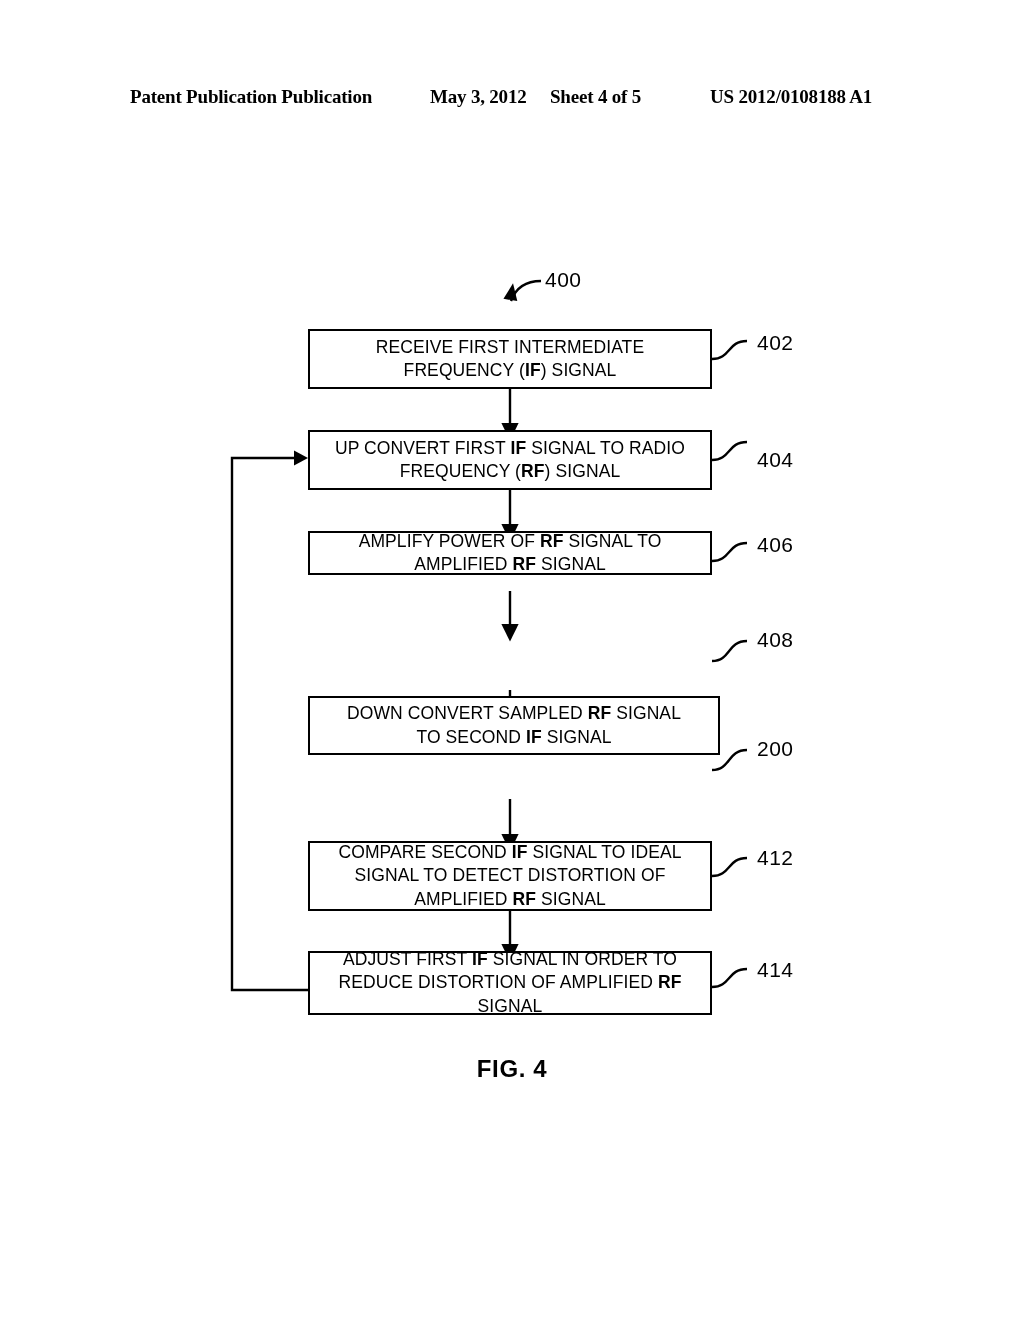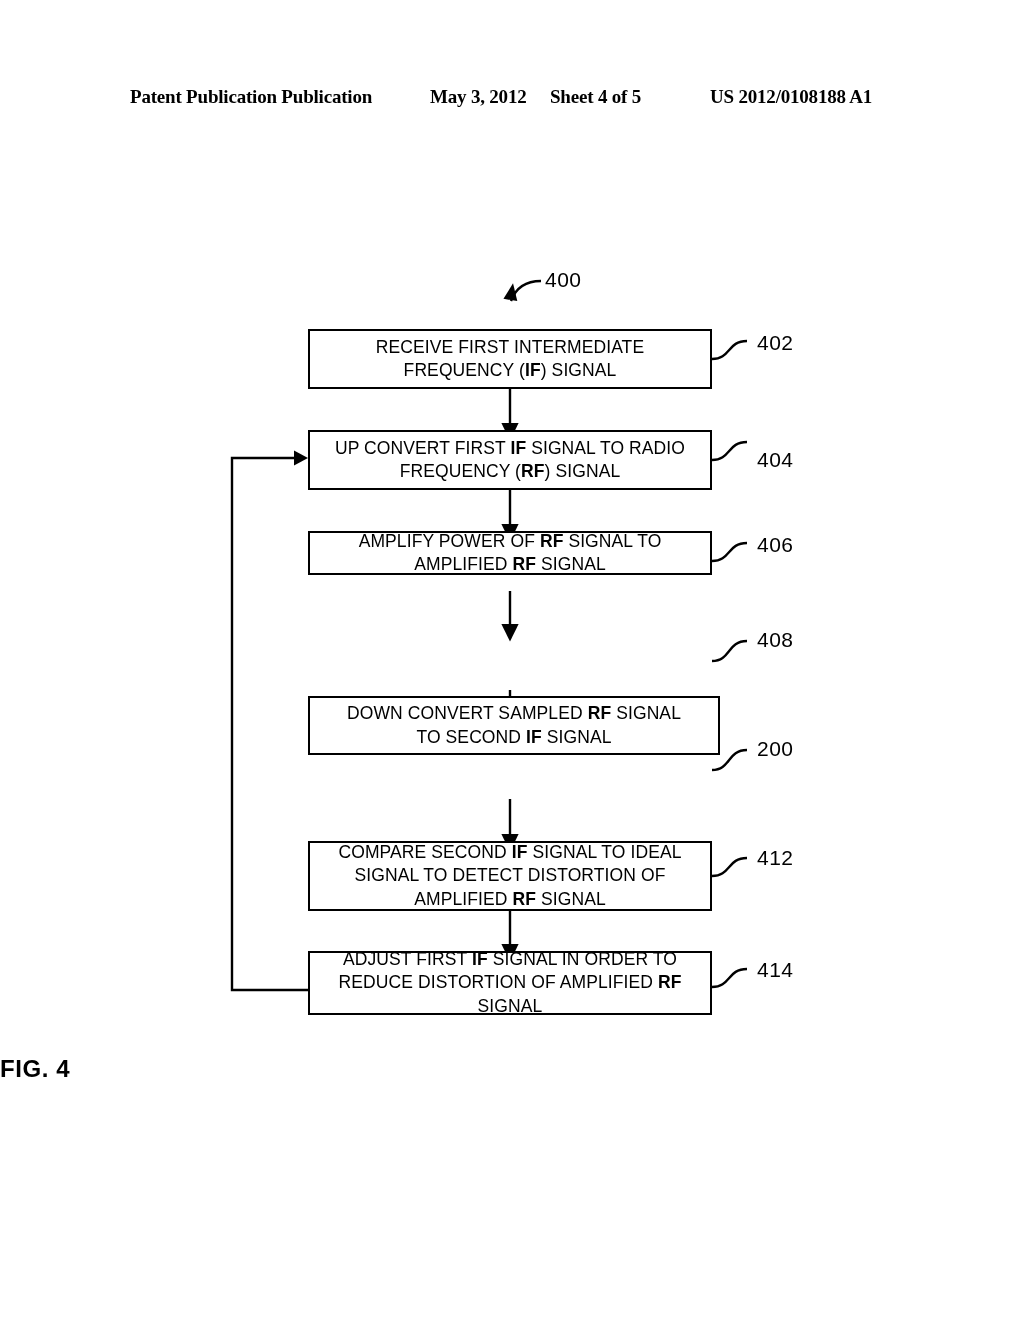--- a/index.html
+++ b/index.html
@@ -92,21 +92,21 @@
   #ref-410 { left: 757px; top: 737px; }
   #ref-412 { left: 757px; top: 846px; }
   #ref-414 { left: 757px; top: 958px; }
 
   
   .fig-caption {
     position: absolute;
     left: 0;
     top: 1055px;
     width: 1024px;
-    text-align: left;
+    text-align: center;
     font-size: 24px;
     font-weight: bold;
     letter-spacing: 0.6px;
   }
 </style>
 </head>
 <body>
 
 <div class="pub-header">
   <span class="seg-title">Patent Publication Publication</span>

